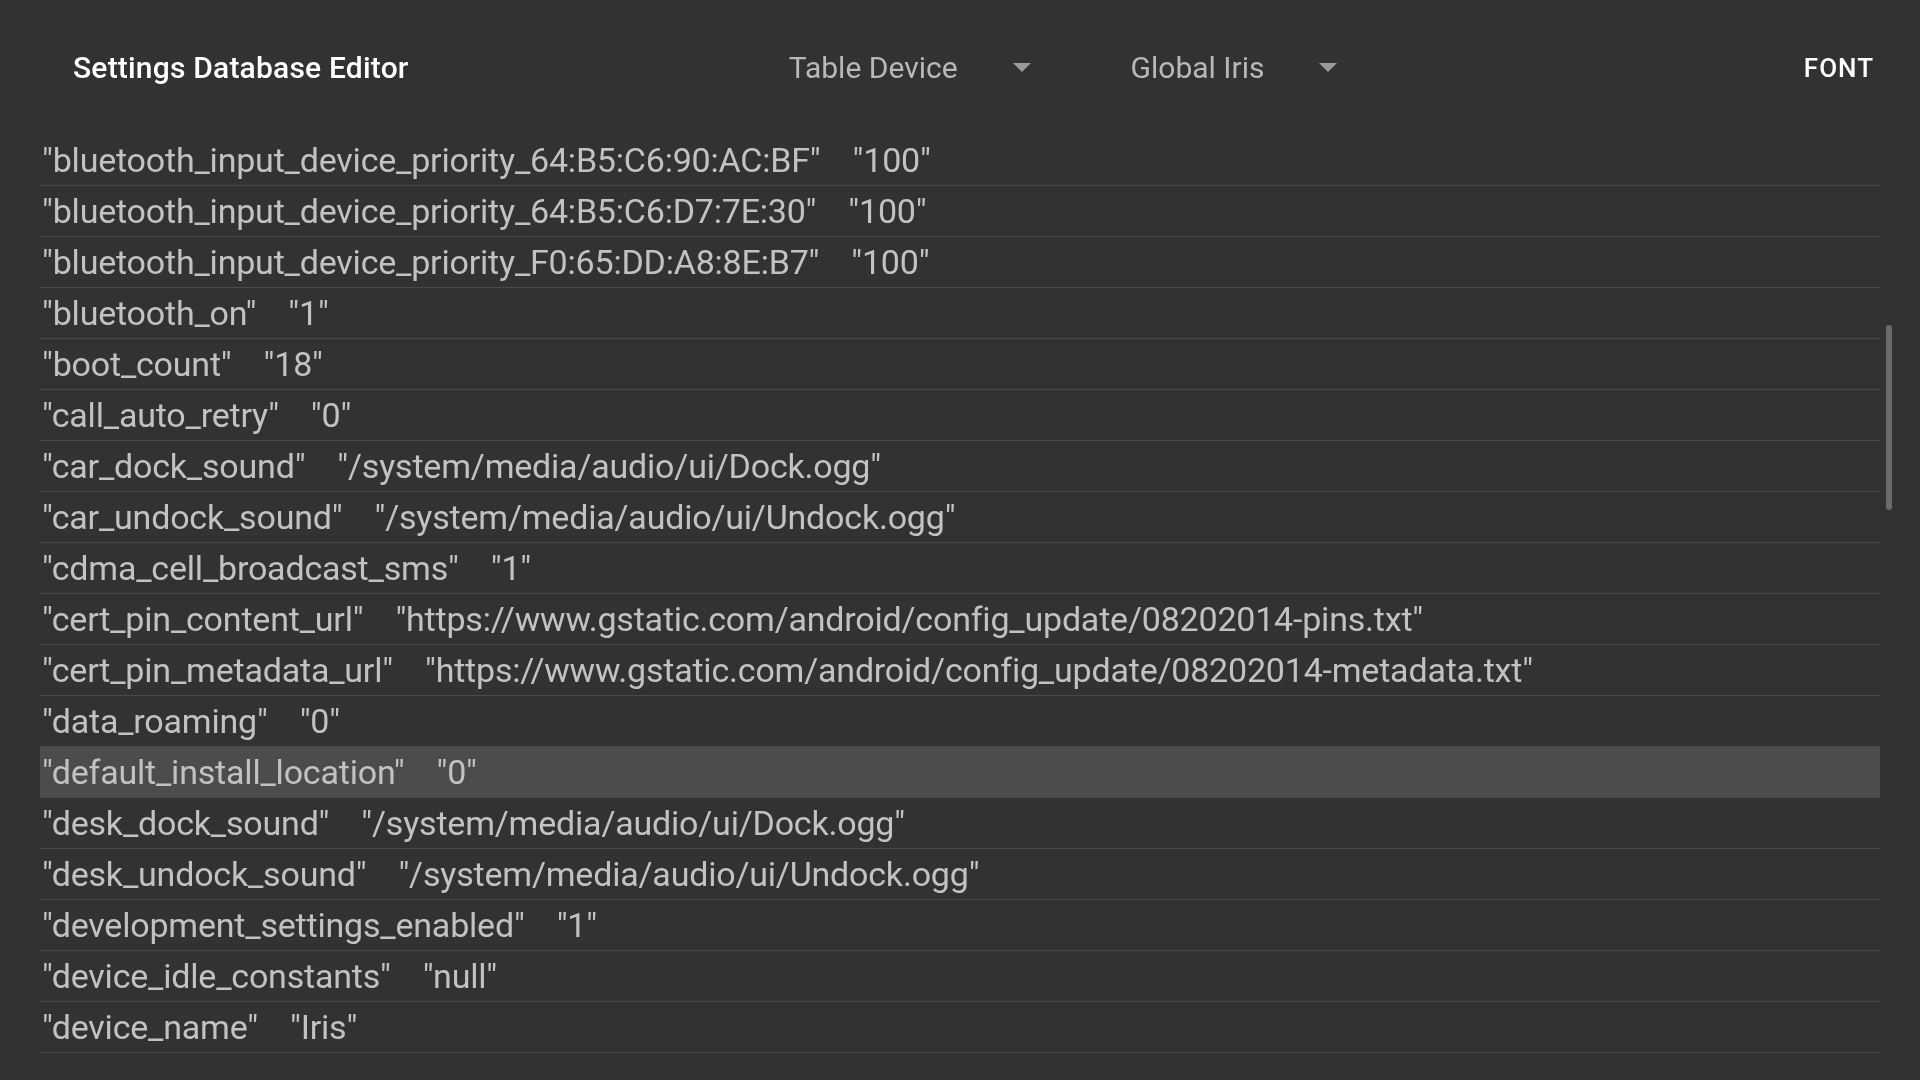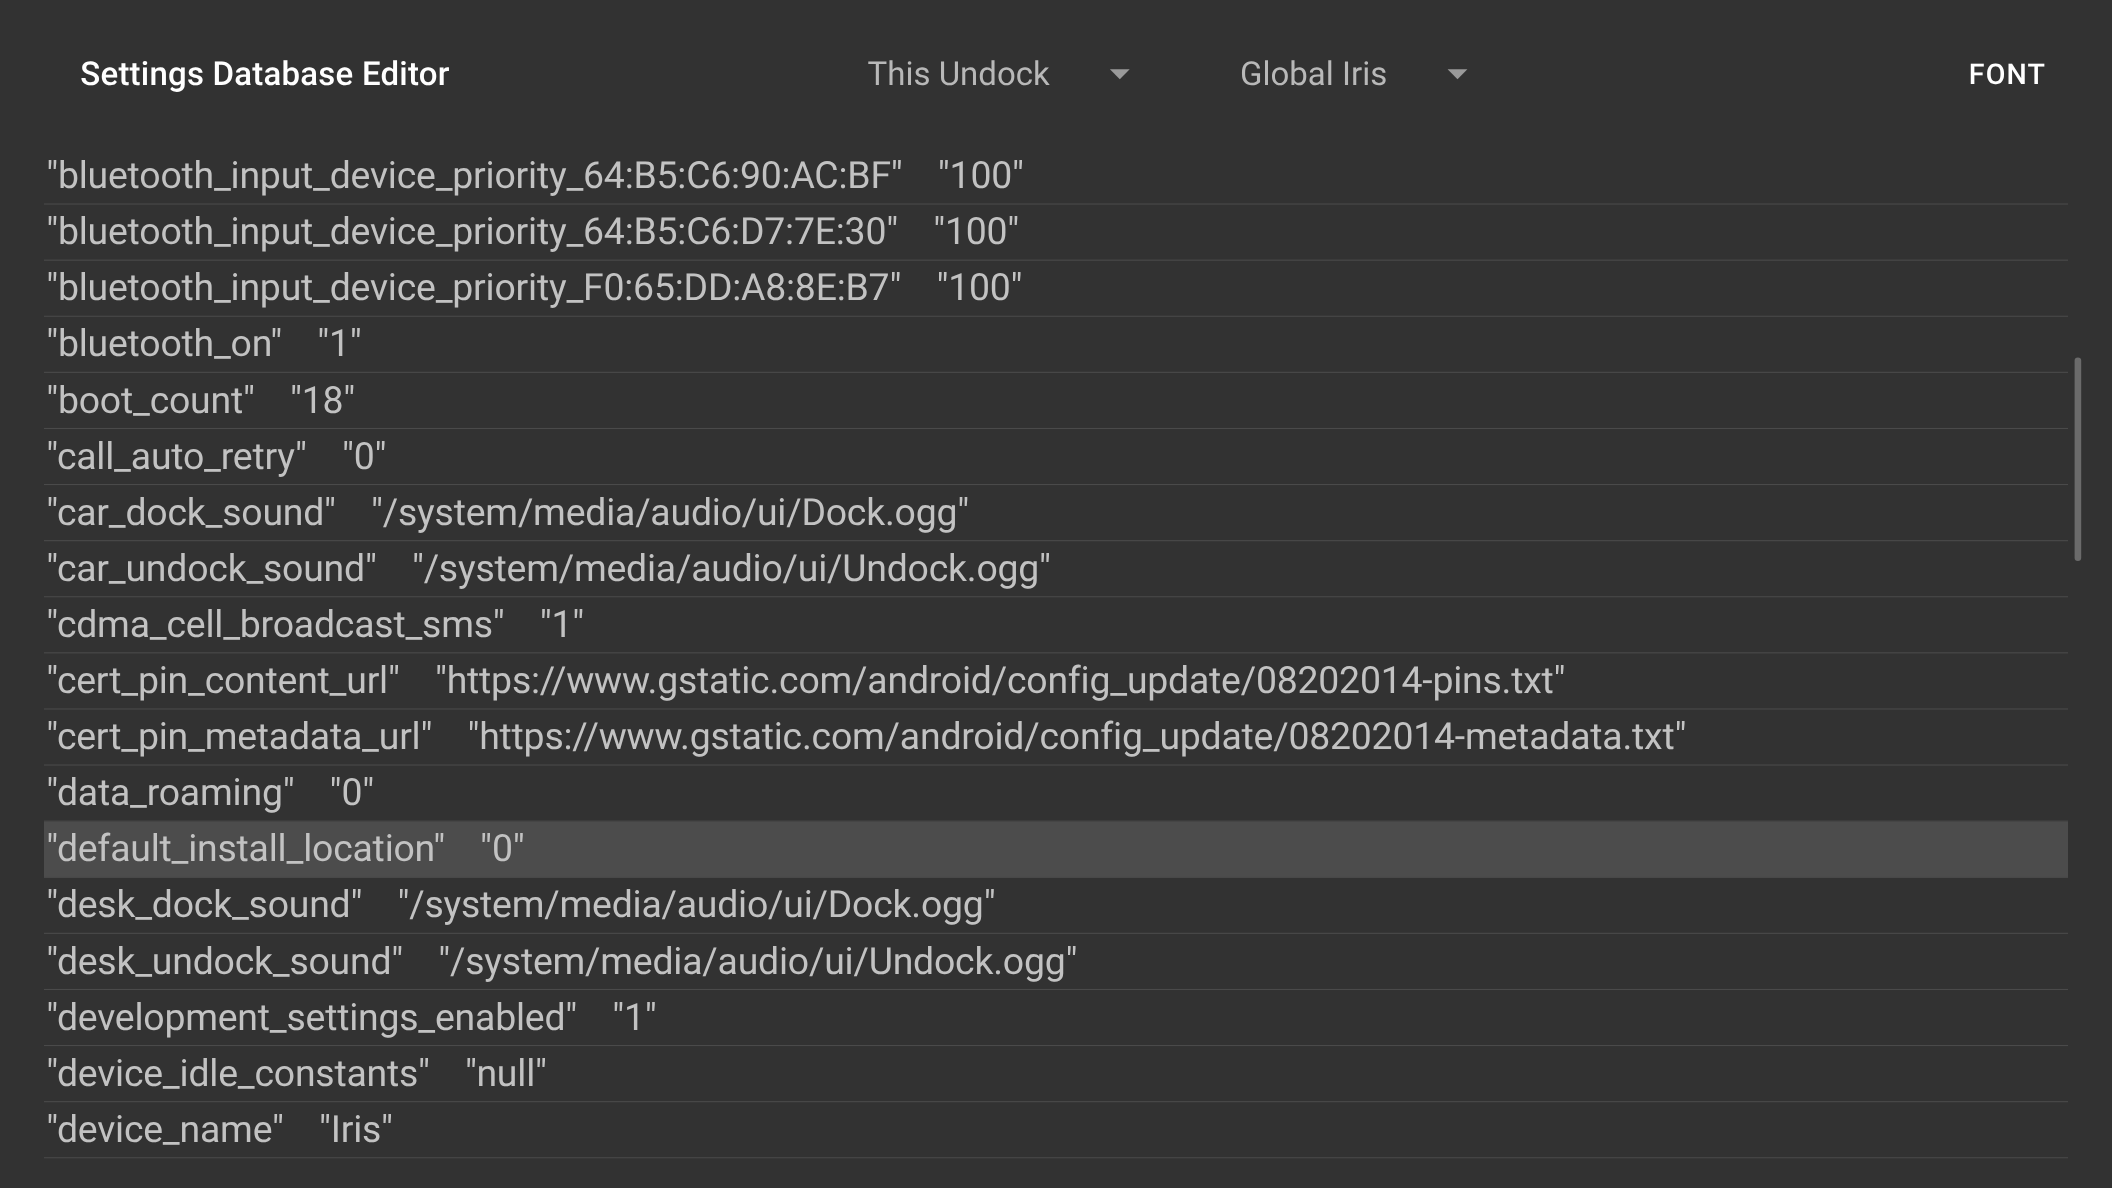--- a/index.html
+++ b/index.html
@@ -9,21 +9,21 @@
     background: #323232;
     font-family: Roboto, "Helvetica Neue", Arial, sans-serif;
     overflow: hidden;
     color: #c8c8c8;
   }
   .header {
     display: flex;
     align-items: center;
     height: 135px;
     width: 100%;
-    padding: 0 60px 0 73px;
+    padding: 0 46px 0 73px;
   }
   .app-title {
     font-size: 30px;
     font-weight: 500;
     color: #ffffff;
     letter-spacing: 0.2px;
   }
   .dropdowns {
     display: flex;
     align-items: center;
@@ -88,21 +88,21 @@
     border-radius: 3px;
   }
 </style>
 </head>
 <body>
 
 <div class="header">
   <div class="app-title">Settings Database Editor</div>
   <div class="dropdowns">
     <div class="dropdown">
-      <span class="dropdown-label">This Undock</span>
+      <span class="dropdown-label">Table Device</span>
       <span class="chevron-down"></span>
     </div>
     <div class="dropdown">
       <span class="dropdown-label">Global Iris</span>
       <span class="chevron-down"></span>
     </div>
   </div>
   <div class="font-btn">FONT</div>
 </div>
 

